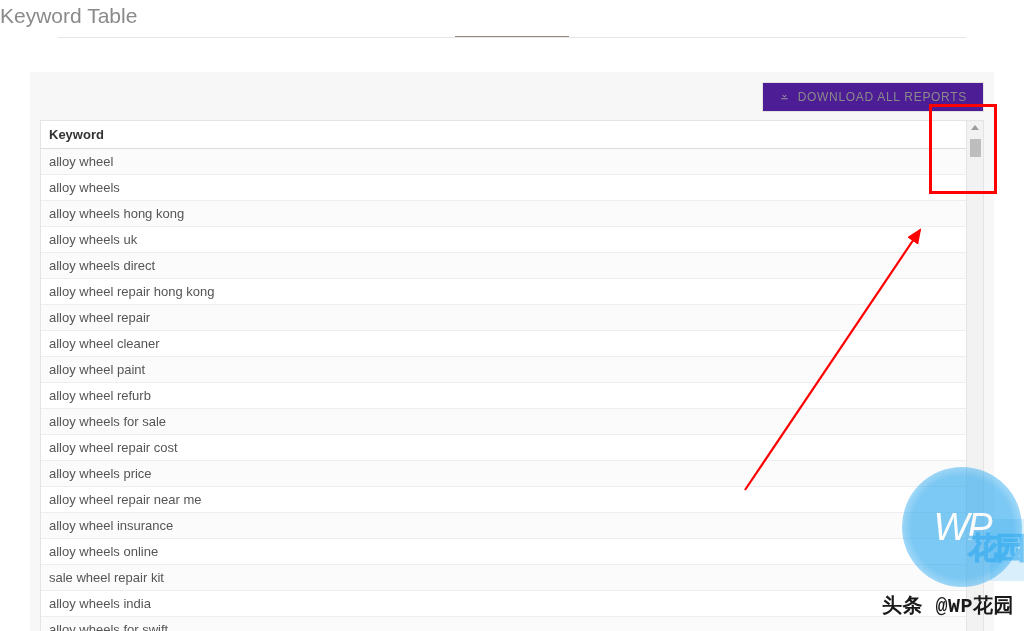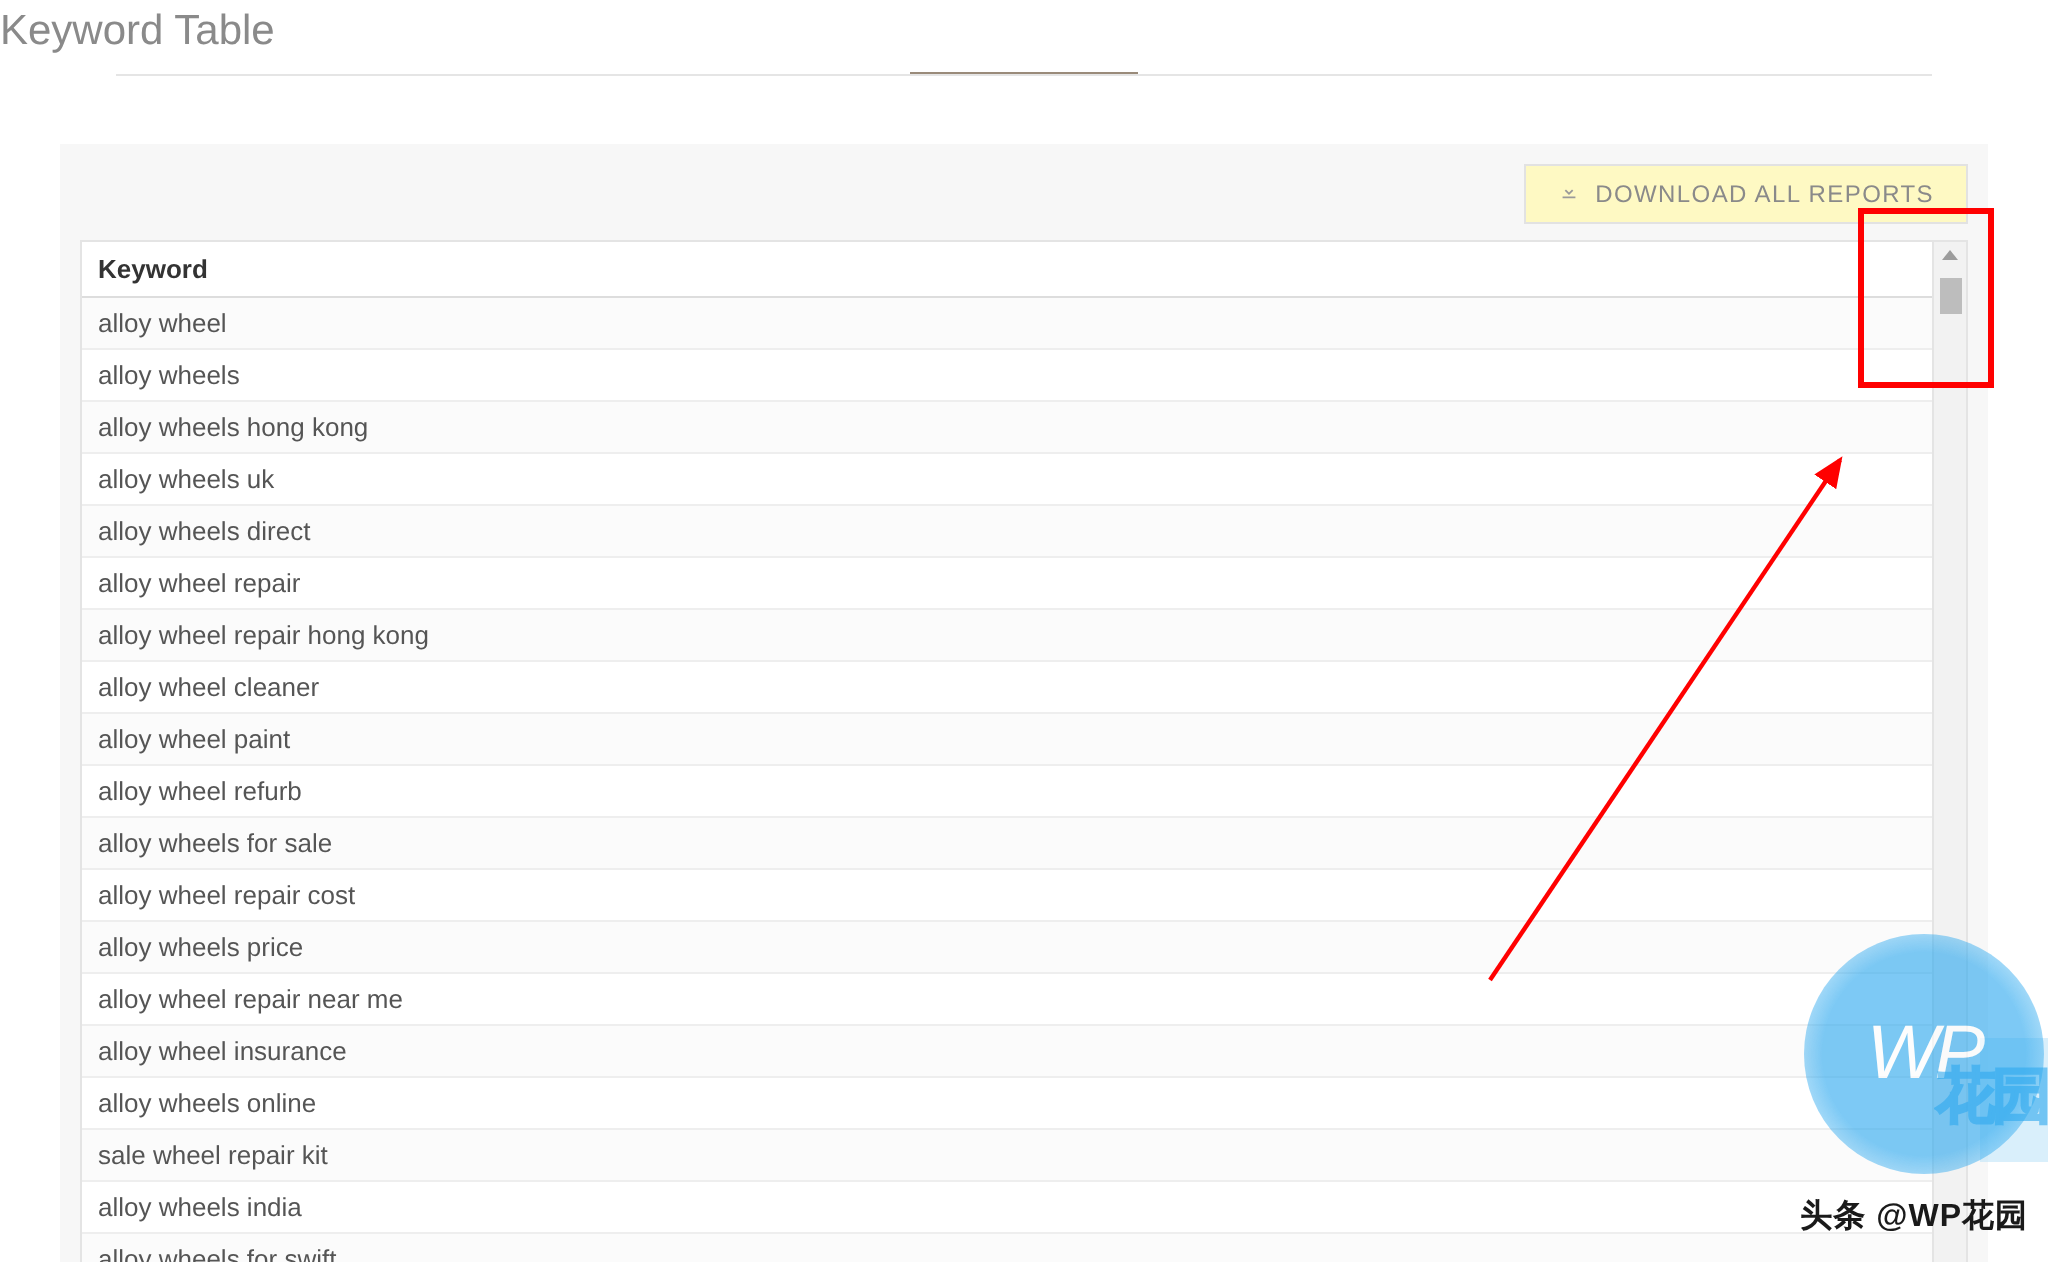--- a/index.html
+++ b/index.html
@@ -38,21 +38,21 @@
     }
     .download-row {
       display: flex;
       justify-content: flex-end;
       margin-bottom: 8px;
     }
     .download-btn {
       display: inline-flex;
       align-items: center;
       gap: 8px;
-      background: #fef9c3;
+      background: #4c1d95;
       border: 1px solid #e2e2e2;
       padding: 7px 16px;
       font-size: 12px;
       letter-spacing: 0.7px;
       color: #8a8a8a;
       cursor: pointer;
     }
     .download-btn svg { width: 11px; height: 11px; fill: #9a9a9a; }
     .table-outer {
       background: #fff;
@@ -172,24 +172,25 @@
       font-weight: 400;
       color: #2ea9ef;
       opacity: 0.6;
       letter-spacing: -2px;
       -webkit-text-stroke: 2px #2ea9ef;
     }
     .wm-text {
       position: absolute;
       right: 10px;
       bottom: 12px;
-      font-size: 16px;
+      font-size: 20px;
       font-weight: 800;
       color: #1a1a1a;
       letter-spacing: 0.5px;
+      font-family: Liberation Mono, monospace;
     }
   </style>
 </head>
 <body>
 
 <div class="page-title">Keyword Table</div>
 <div class="title-underline"></div>
 <div class="title-divider"></div>
 
 <div class="panel">
@@ -225,24 +226,24 @@
             <tr class="tr">
               <td class="td">alloy wheels hong kong</td>
             </tr>
             <tr class="tr">
               <td class="td">alloy wheels uk</td>
             </tr>
             <tr class="tr">
               <td class="td">alloy wheels direct</td>
             </tr>
             <tr class="tr">
+              <td class="td">alloy wheel repair hong kong</td>
+            </tr>
+            <tr class="tr">
               <td class="td">alloy wheel repair</td>
-            </tr>
-            <tr class="tr">
-              <td class="td">alloy wheel repair hong kong</td>
             </tr>
             <tr class="tr">
               <td class="td">alloy wheel cleaner</td>
             </tr>
             <tr class="tr">
               <td class="td">alloy wheel paint</td>
             </tr>
             <tr class="tr">
               <td class="td">alloy wheel refurb</td>
             </tr>

